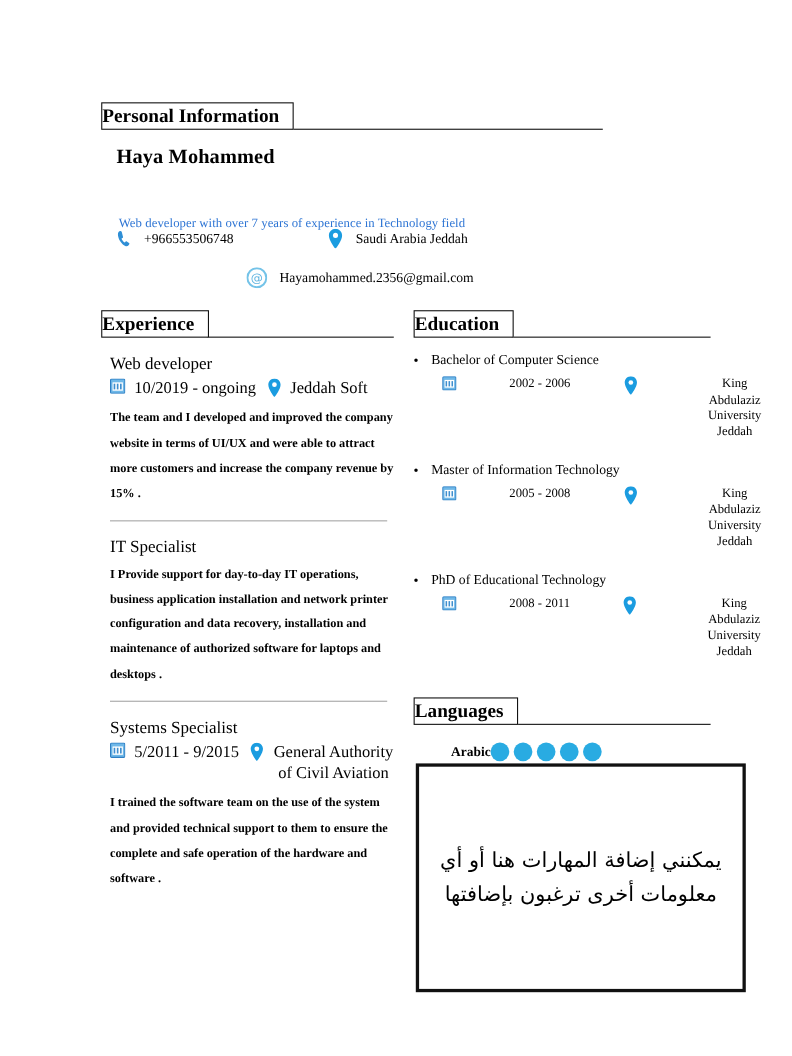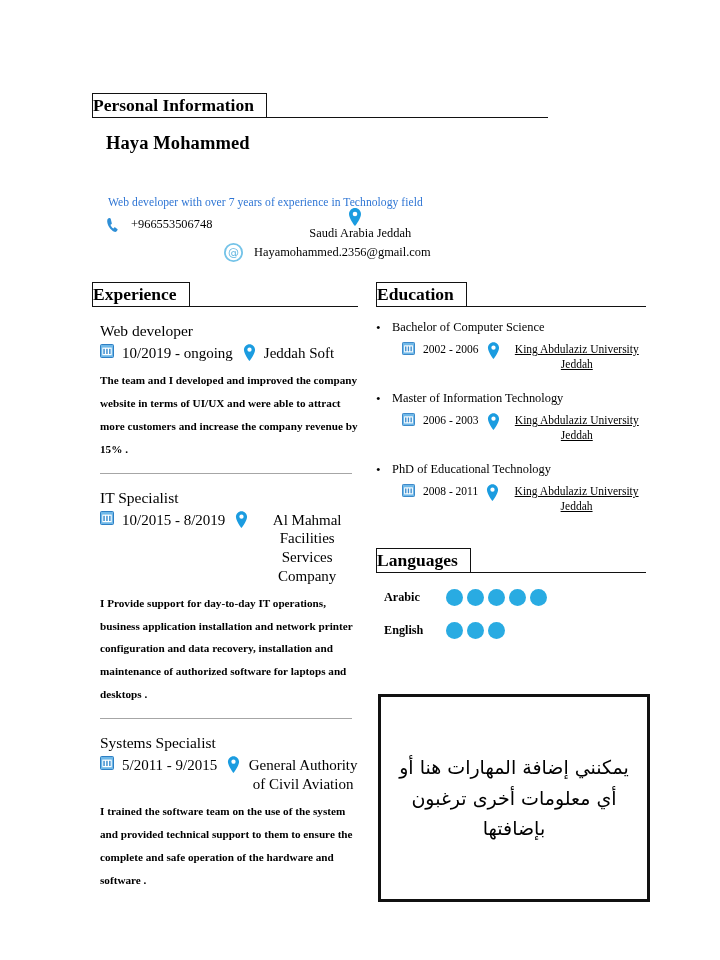--- a/index.html
+++ b/index.html
@@ -149,61 +149,62 @@
     text-align: left;
     line-height: 1.25;
     font-size: 13px;
   }
   .edu-deg { line-height: 1.25; }
   .edu-meta {
     display: flex;
     align-items: flex-start;
     font-size: 11.5px;
     margin: 6px 0 0 26px;
+    gap: 40px;
   }
   .edu-meta .date {
     margin-left: 8px;
     margin-right: 8px;
     white-space: nowrap;
     padding-top: 1px;
   }
   .edu-meta .place {
-    margin-left: 8px;
+    margin-left: 24px;
     line-height: 1.25;
     text-align: center;
     flex: 1 1 auto;
-    text-decoration: underline;
   }
 
   
   .lang-wrap { margin-top: 30px; }
   .lang-row {
     display: flex;
     align-items: center;
     margin: 16px 0 0 8px;
+    text-align: right;
   }
   .lang-name {
     font-size: 12.2px;
     font-weight: bold;
     width: 62px;
     flex: 0 0 62px;
   }
   .dots { display: flex; align-items: center; }
   .dot {
     width: 17px; height: 17px;
     border-radius: 50%;
     background: #29ABE2;
     margin-right: 4px;
   }
 
   
   .note-box {
     position: absolute;
     left: 378px; top: 694px;
-    width: 272px;
+    width: 300px;
     height: 208px;
     border: 3.5px solid #111;
     background: #fff;
     box-sizing: border-box;
     display: flex;
     align-items: center;
     justify-content: center;
     padding: 6px 10px;
   }
   .note-text {
@@ -238,21 +239,21 @@
 
   <div class="contact-row1">
     <div class="ci">
       <span class="icn">
         <svg width="14" height="16" viewBox="0 0 14 16">
             <path d="M3.2 1.1c-.9.2-1.7 1-1.9 1.9-.4 1.8.3 4.6 1.8 7 1.5 2.4 3.6 4.3 5.3 4.8.9.3 1.9-.1 2.5-.9l.6-.8c.3-.4.2-.9-.2-1.2l-2-1.4c-.4-.3-.9-.2-1.2.2l-.4.5c-.2.2-.5.3-.7.1-.9-.6-1.9-1.9-2.4-3-.1-.3 0-.6.2-.7l.6-.3c.4-.2.6-.7.4-1.1L4.7 1.8c-.2-.5-.8-.8-1.5-.7z" fill="#2F8FD6"></path>
           </svg>
       </span>
       <span class="txt">+966553506748</span>
     </div>
-    <div class="ci" style="margin-left:86px;flex-direction:column;">
+    <div class="ci" style="margin-left:86px;">
       <span class="icn">
         <svg width="14" height="18" viewBox="0 0 14 18">
             <path d="M7 0C3.7 0 1 2.7 1 6c0 4.3 5.2 11.2 5.4 11.5.3.4.8.4 1.1 0C7.8 17.2 13 10.3 13 6c0-3.3-2.7-6-6-6z" fill="#1B9CE0"></path>
             <circle cx="7" cy="6" r="2.3" fill="#ffffff"></circle>
           </svg>
       </span>
       <span class="txt">Saudi Arabia Jeddah</span>
     </div>
   </div>
 
@@ -295,56 +296,37 @@
         </span>
         <span class="place" style="text-align:left;flex:0 0 auto;">Jeddah Soft</span>
       </div>
       <div class="job-desc">The team and I developed and improved the company website in terms of UI/UX and were able to attract more customers and increase the company revenue by 15% .</div>
     </div>
 
     <div class="divider"></div>
 
     <div class="job" style="margin-left:8px;">
       <div class="job-title">IT Specialist</div>
+      <div class="job-desc">I Provide support for day-to-day IT operations, business application installation and network printer configuration and data recovery, installation and maintenance of authorized software for laptops and desktops .</div>
+    </div>
+
+    <div class="divider"></div>
+
+    <div class="job" style="margin-left:8px;">
+      <div class="job-title">Systems Specialist</div>
       <div class="job-meta">
         <span class="icn">
           <svg width="14" height="14" viewBox="0 0 14 14">
               <rect x="0.5" y="0.5" width="13" height="13" rx="1" fill="#6FB8E8" stroke="#2E7FC4"></rect>
               <rect x="2.3" y="3.6" width="9.4" height="7.6" fill="#ffffff"></rect>
               <rect x="3.3" y="4.8" width="1.5" height="5.2" fill="#3F8FCF"></rect>
               <rect x="6.2" y="4.8" width="1.5" height="5.2" fill="#3F8FCF"></rect>
               <rect x="9.1" y="4.8" width="1.5" height="5.2" fill="#3F8FCF"></rect>
             </svg>
         </span>
-        <span class="date">10/2015 - 8/2019</span>
-        <span class="icn">
-          <svg width="13" height="17" viewBox="0 0 14 18">
-              <path d="M7 0C3.7 0 1 2.7 1 6c0 4.3 5.2 11.2 5.4 11.5.3.4.8.4 1.1 0C7.8 17.2 13 10.3 13 6c0-3.3-2.7-6-6-6z" fill="#1B9CE0"></path>
-              <circle cx="7" cy="6" r="2.3" fill="#ffffff"></circle>
-            </svg>
-        </span>
-        <span class="place">Al Mahmal Facilities Services Company</span>
-      </div>
-      <div class="job-desc">I Provide support for day-to-day IT operations, business application installation and network printer configuration and data recovery, installation and maintenance of authorized software for laptops and desktops .</div>
-    </div>
-
-    <div class="divider"></div>
-
-    <div class="job" style="margin-left:8px;">
-      <div class="job-title">Systems Specialist</div>
-      <div class="job-meta">
-        <span class="icn">
-          <svg width="14" height="14" viewBox="0 0 14 14">
-              <rect x="0.5" y="0.5" width="13" height="13" rx="1" fill="#6FB8E8" stroke="#2E7FC4"></rect>
-              <rect x="2.3" y="3.6" width="9.4" height="7.6" fill="#ffffff"></rect>
-              <rect x="3.3" y="4.8" width="1.5" height="5.2" fill="#3F8FCF"></rect>
-              <rect x="6.2" y="4.8" width="1.5" height="5.2" fill="#3F8FCF"></rect>
-              <rect x="9.1" y="4.8" width="1.5" height="5.2" fill="#3F8FCF"></rect>
-            </svg>
-        </span>
         <span class="date">5/2011 - 9/2015</span>
         <span class="icn">
           <svg width="13" height="17" viewBox="0 0 14 18">
               <path d="M7 0C3.7 0 1 2.7 1 6c0 4.3 5.2 11.2 5.4 11.5.3.4.8.4 1.1 0C7.8 17.2 13 10.3 13 6c0-3.3-2.7-6-6-6z" fill="#1B9CE0"></path>
               <circle cx="7" cy="6" r="2.3" fill="#ffffff"></circle>
             </svg>
         </span>
         <span class="place">General Authority of Civil Aviation</span>
       </div>
       <div class="job-desc">I trained the software team on the use of the system and provided technical support to them to ensure the complete and safe operation of the hardware and software .</div>
@@ -391,21 +373,21 @@
       <div class="edu-meta">
         <span class="icn">
           <svg width="13" height="13" viewBox="0 0 14 14">
               <rect x="0.5" y="0.5" width="13" height="13" rx="1" fill="#6FB8E8" stroke="#2E7FC4"></rect>
               <rect x="2.3" y="3.6" width="9.4" height="7.6" fill="#ffffff"></rect>
               <rect x="3.3" y="4.8" width="1.5" height="5.2" fill="#3F8FCF"></rect>
               <rect x="6.2" y="4.8" width="1.5" height="5.2" fill="#3F8FCF"></rect>
               <rect x="9.1" y="4.8" width="1.5" height="5.2" fill="#3F8FCF"></rect>
             </svg>
         </span>
-        <span class="date">2006 - 2003</span>
+        <span class="date">2005 - 2008</span>
         <span class="icn">
           <svg width="13" height="17" viewBox="0 0 14 18">
               <path d="M7 0C3.7 0 1 2.7 1 6c0 4.3 5.2 11.2 5.4 11.5.3.4.8.4 1.1 0C7.8 17.2 13 10.3 13 6c0-3.3-2.7-6-6-6z" fill="#1B9CE0"></path>
               <circle cx="7" cy="6" r="2.3" fill="#ffffff"></circle>
             </svg>
         </span>
         <span class="place">King Abdulaziz University Jeddah</span>
       </div>
     </div>
 

